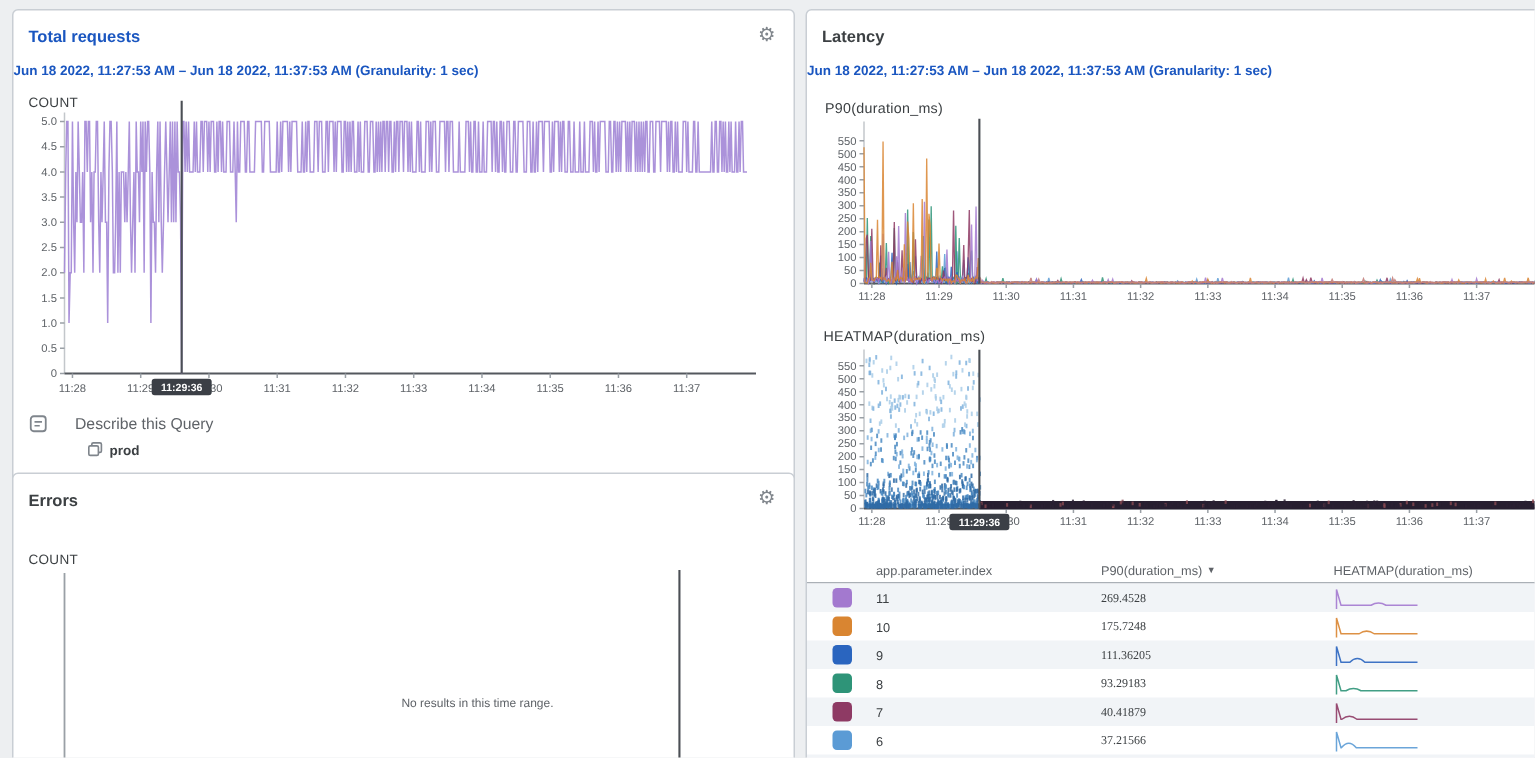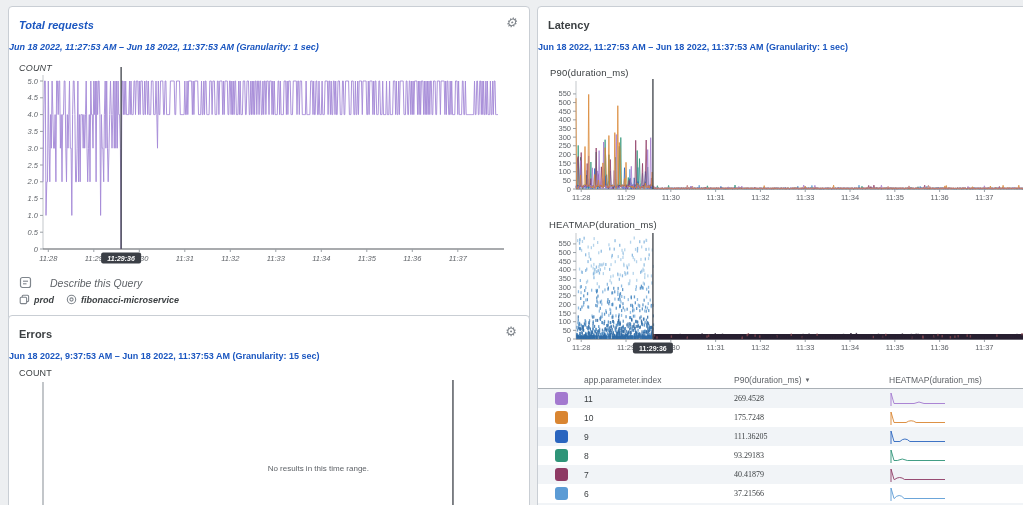--- a/index.html
+++ b/index.html
@@ -1,31 +1,31 @@
 <!DOCTYPE html>
 <html><head>
 <meta charset="utf-8">
 <style>
   html,body{margin:0;padding:0;}
   body{width:1023px;height:505px;overflow:hidden;background:#edeff1;
        font-family:"Liberation Sans",sans-serif;position:relative;}
   .panel{position:absolute;background:#fff;border:1px solid #c9ced4;border-radius:4px;box-sizing:border-box;}
-  #panel-total{left:8px;top:6px;width:522px;height:359px;font-style:italic;}
+  #panel-total{left:8px;top:6px;width:522px;height:359px;}
   #panel-errors{left:8px;top:315px;width:522px;height:300px;}
   #panel-latency{left:537px;top:6px;width:496px;height:520px;}
   .panel-title{position:absolute;left:10px;top:12px;font-size:11px;font-weight:bold;color:#3c4043;}
   .panel-title.blue{color:#1a56c0;}
   .gear-btn{position:absolute;right:12px;top:9px;font-size:13px;color:#80868c;cursor:pointer;line-height:1;}
   .time-range{position:absolute;left:0;top:35px;font-size:9px;font-weight:bold;color:#1a56c0;}
   .axis-title{position:absolute;font-size:9px;color:#3c4043;letter-spacing:.2px;text-align:center;}
   .chart-svg{position:absolute;display:block;}
   .describe-row{position:absolute;left:10px;top:269px;display:flex;align-items:center;gap:18px;
                 font-size:10.5px;color:#5f6368;cursor:pointer;}
   .meta-row{position:absolute;left:10px;top:287px;display:flex;gap:12px;align-items:center;
-            font-size:9px;font-weight:bold;color:#3c4043;}
+            font-size:9px;font-weight:bold;color:#3c4043;flex-direction:column;}
   .meta-item{display:flex;align-items:center;gap:4px;cursor:pointer;}
   .empty-msg{position:absolute;left:160px;top:148px;width:200px;text-align:right;
              font-size:8px;color:#5f6368;}
   .tbl{position:absolute;left:0;top:365px;right:0;}
   .tbl-header,.tbl-row{display:grid;grid-template-columns:46px 150px 155px 1fr;align-items:center;}
   .tbl-header{height:16px;font-size:8.5px;color:#5f6368;border-bottom:1px solid #aab0b6;}
   .tbl-row{height:19px;font-size:8.5px;color:#3c4043;}
   .tbl-row.alt{background:#f1f4f7;}
   .swatch{width:13px;height:13px;border-radius:3px;margin-left:17px;}
   .cell-p90{font-family:Liberation Serif, serif;font-size:8px;}
@@ -114,21 +114,20 @@
           <circle cx="5.5" cy="5.5" r="1.6" fill="none" stroke="#7f858c" stroke-width="1.1"></circle>
         </svg>
         <span>fibonacci-microservice</span>
       </span>
     </div>
   </section>
 
   <section class="panel" id="panel-errors">
     <div class="panel-title">Errors</div>
     <span class="gear-btn">⚙</span>
-    <div class="time-range">Jun 18 2022, 9:37:53 AM – Jun 18 2022, 11:37:53 AM (Granularity: 15 sec)</div>
     <div class="axis-title" style="left:10px;top:52px;">COUNT</div>
     <svg id="chart-errors" class="chart-svg" style="left:6px;top:64px;" width="510" height="170">
         <line x1="28" y1="2" x2="28" y2="170" stroke="#9aa0a6" stroke-width="1.2"></line>
         <line x1="437.955" y1="0" x2="437.955" y2="170" stroke="#4b4f55" stroke-width="1.4"></line>
       </svg>
     <div class="empty-msg">No results in this time range.</div>
   </section>
 
   <section class="panel" id="panel-latency">
     <div class="panel-title">Latency</div>

